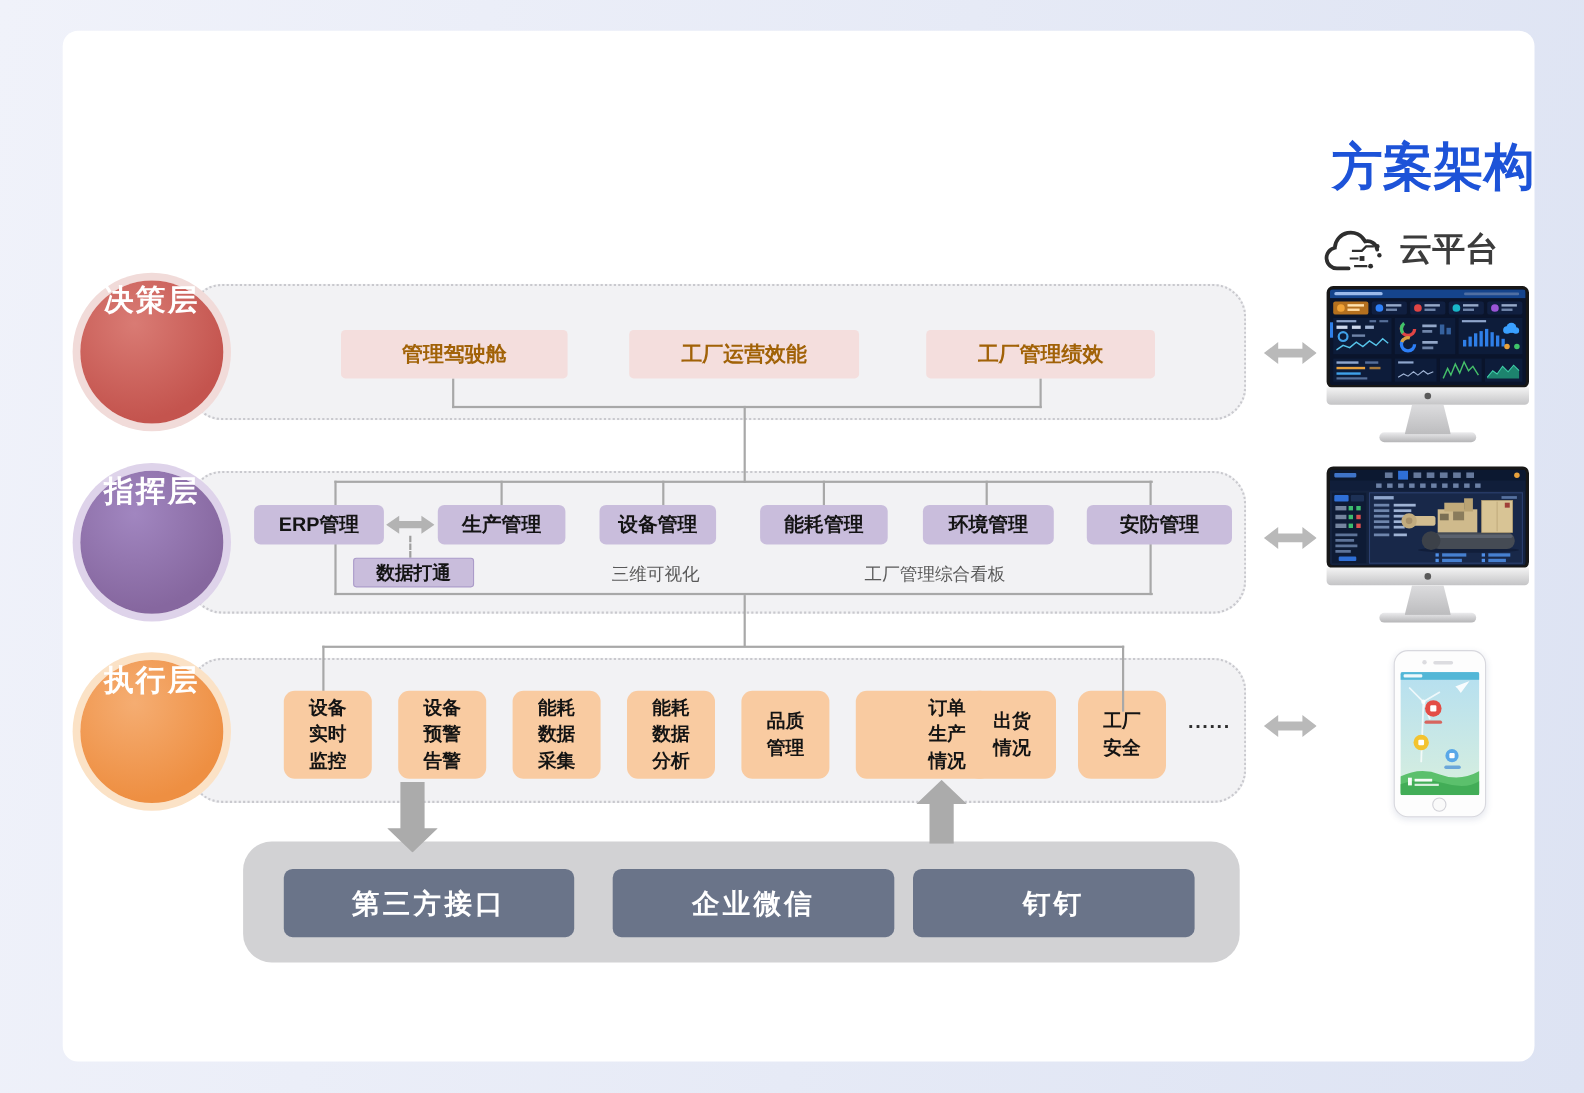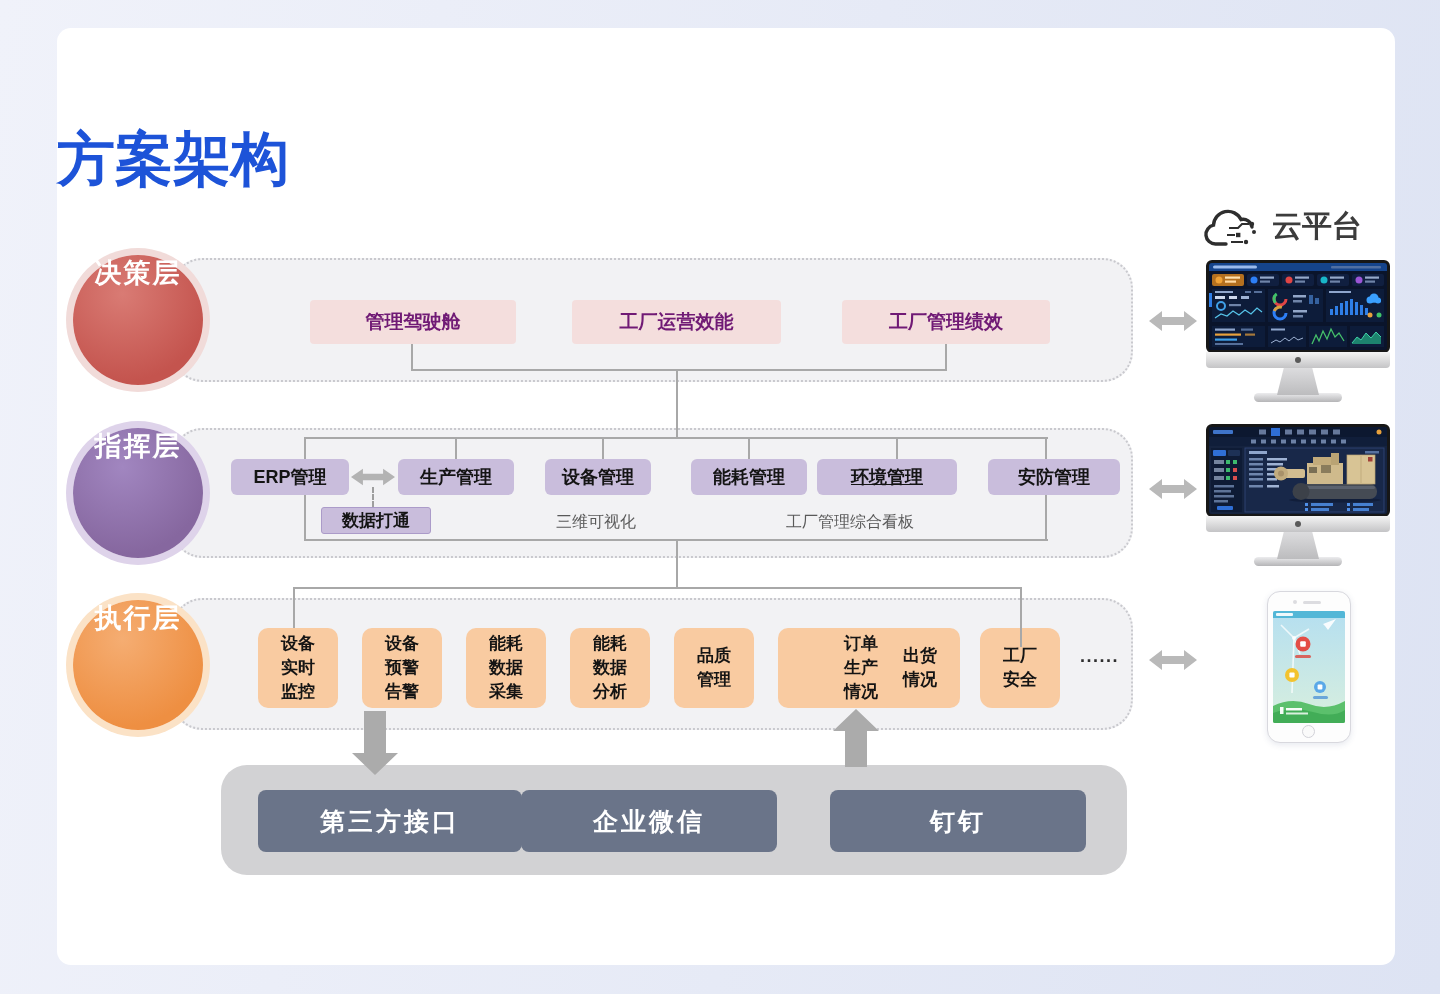--- a/index.html
+++ b/index.html
@@ -7,54 +7,54 @@
     position:relative;width:1440px;height:994px;overflow:hidden;
     background:linear-gradient(100deg,#f0f2fa 0%,#e6eaf6 55%,#dde3f3 100%);
     font-family:"Liberation Sans","DejaVu Sans",sans-serif;
   }
   .card{position:absolute;left:57px;top:28px;width:1338px;height:937px;background:#ffffff;border-radius:14px;}
   .watermark{
     position:absolute;left:57px;top:104px;width:1338px;text-align:center;
     font-size:63px;font-weight:800;letter-spacing:6px;color:#f0f0f3;z-index:1;user-select:none;
   }
   .title{
-    position:absolute;left:57px;top:121px;width:1338px;margin:0;text-align:left;
-    font-size:58px;font-weight:800;color:#1d53d8;z-index:2;font-family:Liberation Mono, monospace;
+    position:absolute;left:57px;top:121px;width:1338px;margin:0;text-align:right;
+    font-size:46px;font-weight:800;color:#1d53d8;z-index:2;font-family:Liberation Mono, monospace;
   }
   .layer-panel{
     position:absolute;left:172px;width:961px;background:#f2f2f4;
     border:2px dotted #c9c9ce;border-radius:30px;box-sizing:border-box;z-index:0;
   }
   .lp1{top:258px;height:124px;}
   .lp2{top:428px;height:130px;}
   .lp3{top:598px;height:132px;}
   .circle{
     position:absolute;left:73px;width:130px;height:130px;border-radius:50%;
     display:flex;align-items:flex-start;justify-content:center;z-index:3;
     color:#fff;font-size:27px;font-weight:800;letter-spacing:2px;
   }
   .circ1{top:255px;background:radial-gradient(circle at 38% 30%,#d97b74,#c4544e 72%);box-shadow:0 0 0 7px #f1dbd9;}
   .circ2{top:428px;background:radial-gradient(circle at 38% 30%,#a186c0,#86679f 72%);box-shadow:0 0 0 7px #ded3ea;}
   .circ3{top:600px;background:radial-gradient(circle at 38% 30%,#f5ad72,#ee8f42 72%);box-shadow:0 0 0 7px #fbe2c6;}
   .line{position:absolute;background:#a8a8a8;z-index:1;}
   .dash-v{position:absolute;width:0;border-left:2px dashed #9e9e9e;z-index:1;}
   
   .dbox{position:absolute;top:300px;height:44px;background:#f4dedd;border-radius:4px;
-    display:flex;align-items:center;justify-content:center;font-weight:800;font-size:19px;color:#701a75;z-index:2;}
+    display:flex;align-items:center;justify-content:center;font-weight:800;font-size:19px;color:#a16207;z-index:2;}
   #decision-boxes .dbox:nth-child(1){left:310px;width:206px;}
   #decision-boxes .dbox:nth-child(2){left:572px;width:209px;}
   #decision-boxes .dbox:nth-child(3){left:842px;width:208px;}
   
   .cbox{position:absolute;top:459px;height:36px;background:#c9bddc;border-radius:6px;
     display:flex;align-items:center;justify-content:center;font-weight:800;font-size:18px;color:#141414;z-index:2;}
   #command-boxes .cbox:nth-child(1){left:231px;width:118px;}
   #command-boxes .cbox:nth-child(2){left:398px;width:116px;}
   #command-boxes .cbox:nth-child(3){left:545px;width:106px;}
   #command-boxes .cbox:nth-child(4){left:691px;width:116px;}
-  #command-boxes .cbox:nth-child(5){left:817px;width:140px;text-decoration:underline;}
+  #command-boxes .cbox:nth-child(5){left:839px;width:119px;}
   #command-boxes .cbox:nth-child(6){left:988px;width:132px;}
   .datalink{
     position:absolute;left:321px;top:507px;width:110px;height:27px;background:#c9bddc;
     border:1px solid #ab9bc9;border-radius:3px;display:flex;align-items:center;justify-content:center;
     font-weight:800;font-size:17px;color:#141414;z-index:2;box-sizing:border-box;
   }
   .caption{position:absolute;top:512px;font-size:16px;color:#595959;z-index:2;}
   .cap-left{left:556px;}
   .cap-right{left:786px;}
   
@@ -68,21 +68,21 @@
   #execution-boxes .ebox:nth-child(5){left:674px;}
   #execution-boxes .ebox:nth-child(6){left:778px;padding-left:43px;}
   #execution-boxes .ebox:nth-child(7){left:880px;}
   #execution-boxes .ebox:nth-child(8){left:980px;border-radius:12px;}
   .ellipsis{position:absolute;left:1080px;top:646px;font-size:18px;font-weight:800;color:#2e2e2e;letter-spacing:1.5px;z-index:2;}
   
   .int-bar{position:absolute;left:221px;top:765px;width:906px;height:110px;background:#d2d2d4;border-radius:26px;z-index:1;}
   .ibox{position:absolute;top:790px;height:62px;background:#6a7489;border-radius:8px;
     display:flex;align-items:center;justify-content:center;color:#fff;font-weight:800;font-size:25px;letter-spacing:3px;z-index:2;}
   #integration-boxes .ibox:nth-child(1){left:258px;width:264px;}
-  #integration-boxes .ibox:nth-child(2){left:521px;width:256px;}
+  #integration-boxes .ibox:nth-child(2){left:557px;width:256px;}
   #integration-boxes .ibox:nth-child(3){left:830px;width:256px;}
   .thick-arrow{position:absolute;z-index:4;}
   .dbl-arrow{position:absolute;z-index:3;}
   
   .cloud-wrap{position:absolute;left:1202px;top:198px;z-index:2;display:flex;align-items:center;}
   .cloud-label{position:absolute;left:1272px;top:206px;font-size:30px;font-weight:800;color:#3c3c3c;z-index:2;}
   
   .monitor{position:absolute;width:184px;z-index:2;}
   .mon1{left:1206px;top:260px;}
   .mon2{left:1206px;top:424px;}

